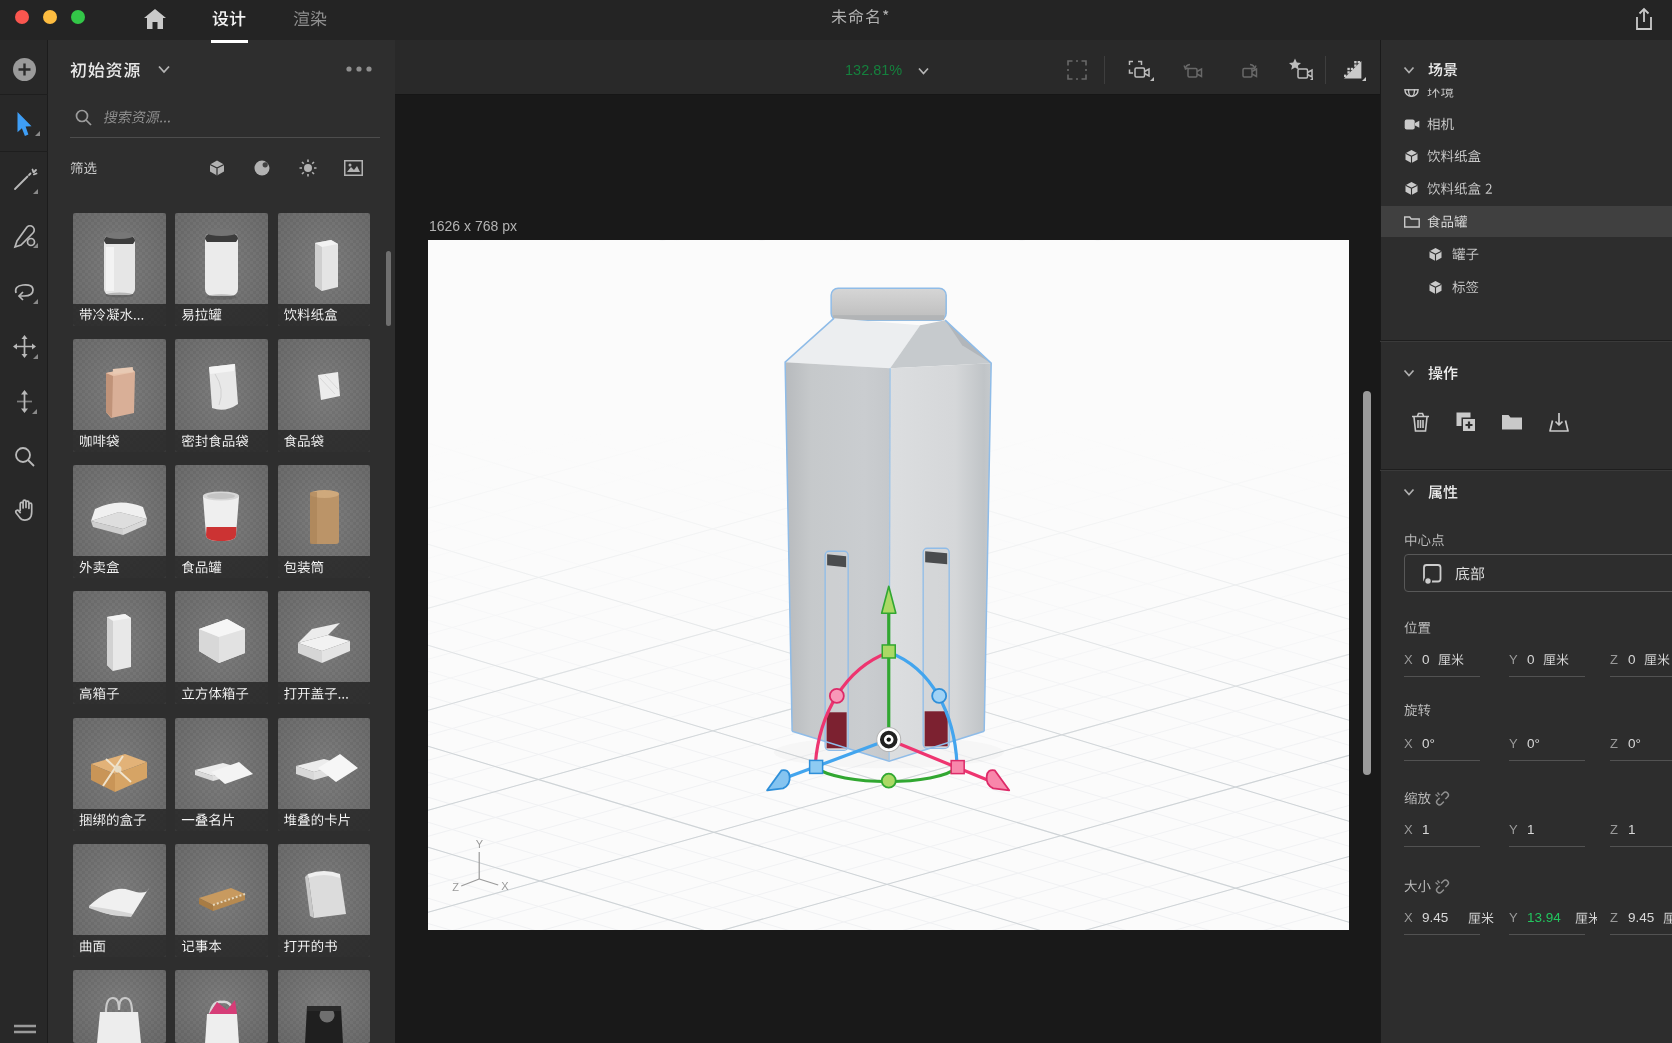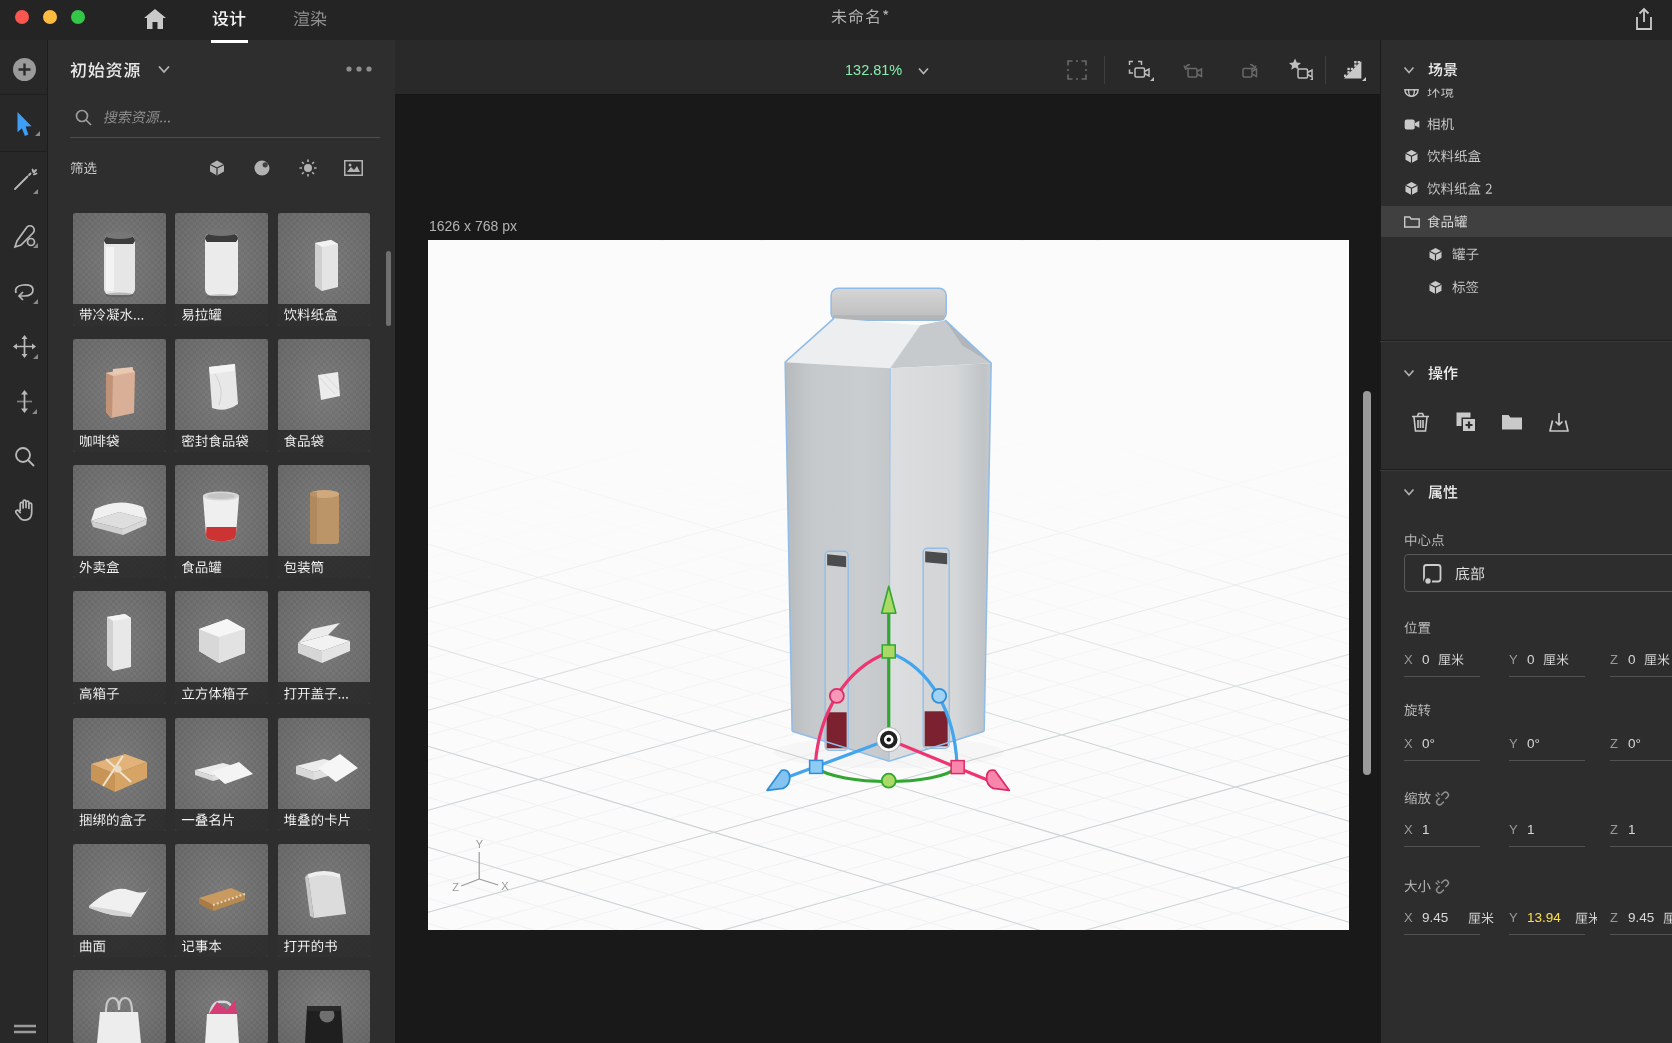--- a/index.html
+++ b/index.html
@@ -293,21 +293,21 @@
     <circle cx="9" cy="9" r="4" fill="#b2b2b2"></circle>
     <g stroke="#b2b2b2" stroke-width="1.6">
       <path d="M9 .5 V3 M9 15 V17.5 M.5 9 H3 M15 9 H17.5 M3 3 L4.8 4.8 M13.2 13.2 L15 15 M15 3 L13.2 4.8 M4.8 13.2 L3 15"></path>
     </g>
   </svg>
 <svg style="position:absolute;left:344px;top:160px;z-index:5" width="19" height="16" viewBox="0 0 19 16">
     <rect x=".75" y=".75" width="17.5" height="14.5" stroke="#b2b2b2" stroke-width="1.5" fill="none"></rect>
     <path d="M3 12 L7 7 L10 10 L13 6 L16 12 Z" fill="#b2b2b2"></path>
     <circle cx="6" cy="5" r="1.5" fill="#b2b2b2"></circle>
   </svg>
-<div style="position:absolute;left:845px;top:62px;font-size:14.5px;color:#86efac;z-index:6">132.81%</div>
+<div style="position:absolute;left:845px;top:62px;font-size:14.5px;color:#15803d;z-index:6">132.81%</div>
 <svg style="position:absolute;left:917px;top:66px;z-index:6" width="13" height="10" viewBox="0 0 13 10">
     <path d="M2 2.5 L6.5 7.5 L11 2.5" stroke="#b5b5b5" stroke-width="1.7" fill="none"></path>
   </svg>
 <svg style="position:absolute;left:1066px;top:59px;z-index:6" width="22" height="22" viewBox="0 0 22 22">
     <g stroke="#686868" stroke-width="1.6" fill="none">
       <path d="M2 6.5 V2 H6.5 M15.5 2 H20 V6.5 M20 15.5 V20 H15.5 M6.5 20 H2 V15.5"></path>
       <path d="M10 2 H12 M10 20 H12 M2 10 V12 M20 10 V12"></path>
     </g>
   </svg>
 <div style="position:absolute;left:1104px;top:56px;width:1px;height:28px;background:#3e3e3e;z-index:6"></div>
@@ -584,21 +584,21 @@
 <div style="position:absolute;left:1509px;top:822px;font-size:13px;color:#9a9a9a;z-index:5">Y</div>
 <div style="position:absolute;left:1527px;top:822px;font-size:13.5px;color:#d8d8d8;z-index:5">1</div>
 <div style="position:absolute;left:1610px;top:822px;font-size:13px;color:#9a9a9a;z-index:5">Z</div>
 <div style="position:absolute;left:1628px;top:822px;font-size:13.5px;color:#d8d8d8;z-index:5">1</div>
 <div style="position:absolute;left:1404px;top:846px;width:76px;height:1px;background:#525252;z-index:5"></div>
 <div style="position:absolute;left:1509px;top:846px;width:76px;height:1px;background:#525252;z-index:5"></div>
 <div style="position:absolute;left:1610px;top:846px;width:62px;height:1px;background:#525252;z-index:5"></div>
 <div style="position:absolute;left:1404px;top:910px;font-size:13px;color:#9a9a9a;z-index:5">X</div>
 <div style="position:absolute;left:1422px;top:910px;font-size:13.5px;color:#d8d8d8;z-index:5">9.45</div>
 <div style="position:absolute;left:1509px;top:910px;font-size:13px;color:#9a9a9a;z-index:5">Y</div>
-<div style="position:absolute;left:1527px;top:910px;font-size:13.5px;color:#fde047;z-index:5">13.94</div>
+<div style="position:absolute;left:1527px;top:910px;font-size:13.5px;color:#22c55e;z-index:5">13.94</div>
 <div style="position:absolute;left:1610px;top:910px;font-size:13px;color:#9a9a9a;z-index:5">Z</div>
 <div style="position:absolute;left:1628px;top:910px;font-size:13.5px;color:#d8d8d8;z-index:5">9.45</div>
 <div style="position:absolute;left:1404px;top:934px;width:76px;height:1px;background:#525252;z-index:5"></div>
 <div style="position:absolute;left:1509px;top:934px;width:76px;height:1px;background:#525252;z-index:5"></div>
 <div style="position:absolute;left:1610px;top:934px;width:62px;height:1px;background:#525252;z-index:5"></div>
 <svg width="1672" height="1043" viewBox="0 0 1672 1043" style="position:absolute;left:0;top:0;z-index:60;pointer-events:none">
     <defs>
       <clipPath id="tc25">
         <rect x="1380" y="88.5" width="292" height="30"></rect>
       </clipPath>

